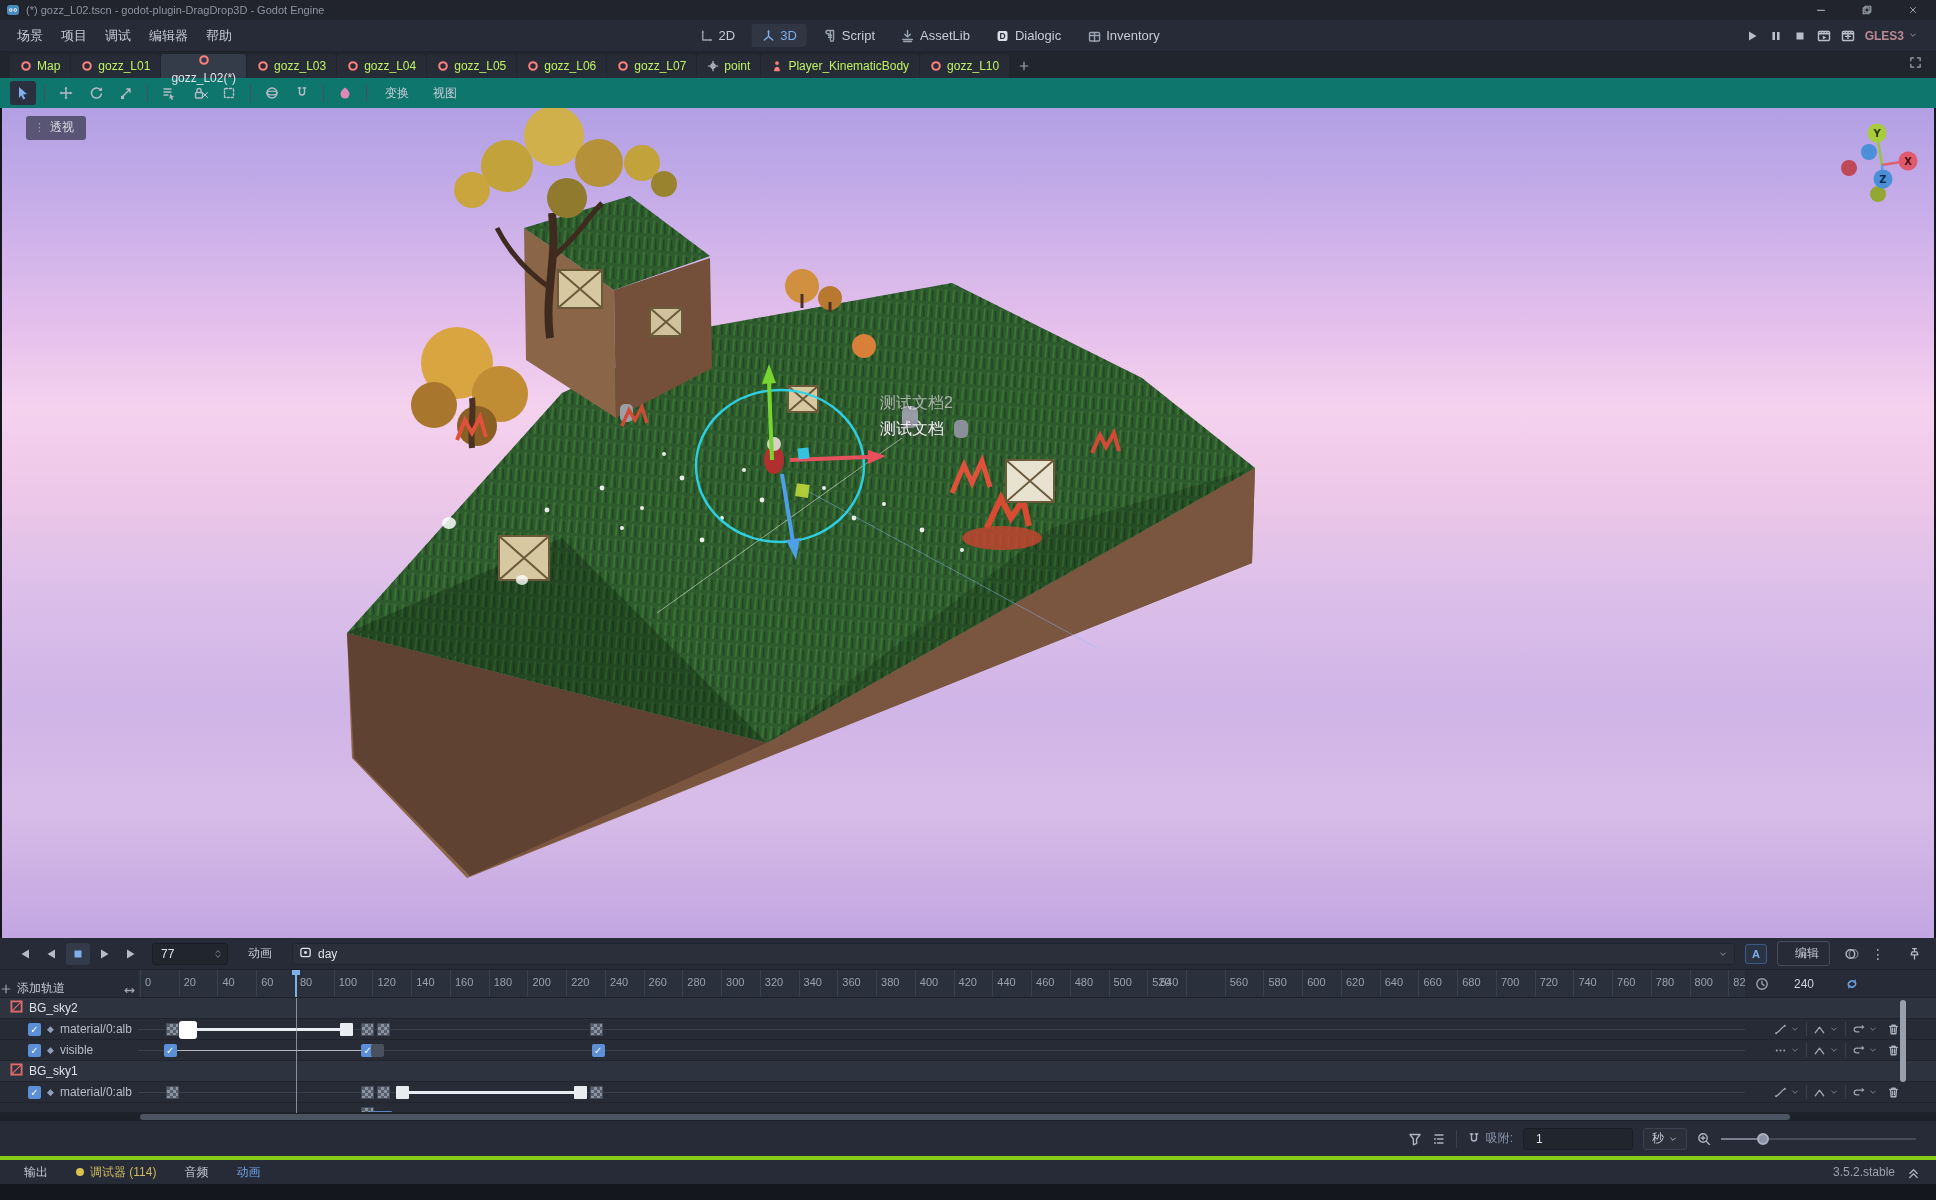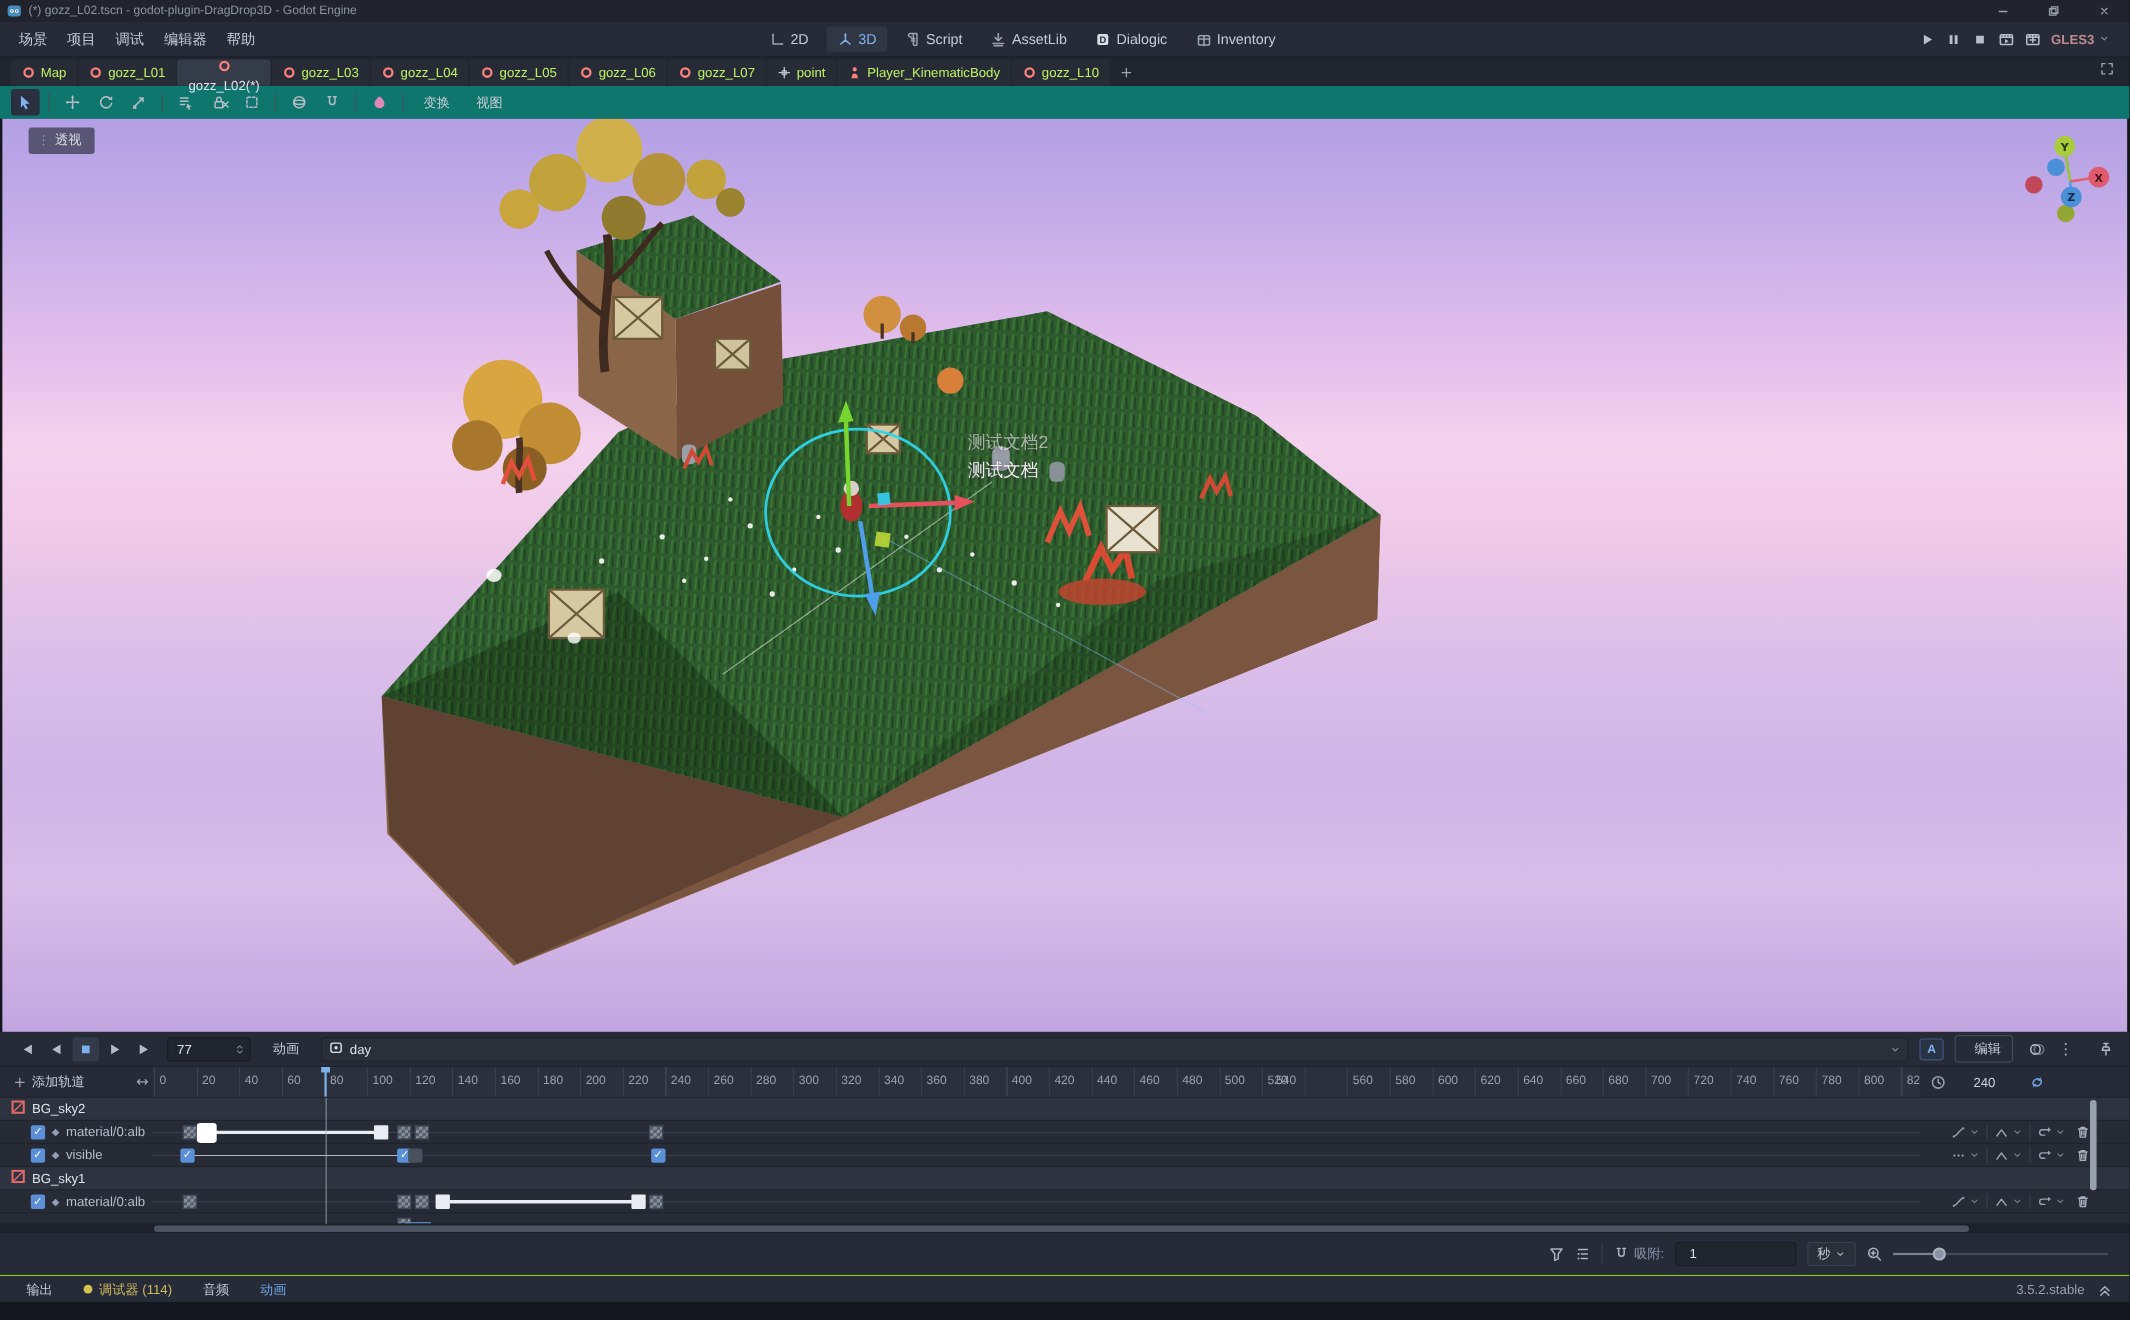--- a/index.html
+++ b/index.html
@@ -66,21 +66,21 @@
   .frame-box .spin { margin-left:auto; color:#7a8290; display:flex; }
   .txt-btn { padding:3px 10px; color:#c6cbd6; font-size:12px; border-radius:3px; }
   .txt-btn.bordered { border:1px solid #454c59; }
   .anim-combo { flex:1; height:22px; margin:0 8px; background:#2a2f3a; border:1px solid #20242c; border-radius:3px;
     display:flex; align-items:center; gap:6px; padding:0 6px; color:#dfe3ea; font-size:12px; }
   .anim-combo .chev { margin-left:auto; color:#8a93a2; display:flex; }
   .auto-a { width:22px; height:20px; display:flex; align-items:center; justify-content:center; color:#7fb0ea;
     border:1px solid #3d5a86; border-radius:3px; background:#2a3344; font-weight:bold; font-size:11px; }
 
   .timeline-row { height:28px; display:flex; align-items:stretch; border-bottom:1px solid #1e222a; position:relative; }
-  .tl-left { width:138px; display:flex; align-items:center; gap:6px; padding-left:12px; flex:0 0 auto; }
+  .tl-left { width:138px; display:flex; align-items:flex-end; gap:6px; flex:0 0 auto; }
   .addtrack { display:flex; align-items:center; gap:5px; color:#c6cbd6; font-size:12px; }
   .addtrack .icn { color:#9aa3b2; display:flex; }
   .lr-icn { color:#9aa3b2; display:flex; margin-left:auto; margin-right:2px; }
   .ruler { position:relative; width:1607px; flex:0 0 auto; overflow:hidden; background:
     repeating-linear-gradient(90deg,#39404e 0 1px,#2b313c 1px 38.74px); background-position:2px 0; }
   .ruler .tick { position:absolute; top:6px; font-size:11px; color:#99a1ae; }
   .ruler .phead { position:absolute; top:0; bottom:0; width:2px; background:#7fb0e8; }
   .ruler .phead:before { content:""; position:absolute; top:0; left:-3px; width:8px; height:5px; background:#7fb0e8; }
   .tl-right { flex:1; display:flex; align-items:center; gap:8px; padding:0 10px; }
   .tl-right .icn { color:#98a1b0; display:flex; }
@@ -113,21 +113,21 @@
   .tctrl { position:absolute; right:36px; top:0; bottom:0; display:flex; align-items:center; gap:3px; }
   .tctrl .icn { color:#9aa3b2; display:flex; }
   .tctrl .chev { color:#7a8290; display:flex; }
   .tctrl .sep { width:1px; height:14px; background:#39404d; margin:0 3px; }
   .tctrl .trash { margin-left:6px; color:#aab2c0; display:flex; }
   .tracks .phline { position:absolute; top:0; width:1px; background:rgba(160,176,200,.75); }
   .vscroll { position:absolute; right:30px; top:2px; width:6px; height:82px; background:#98a0ad; border-radius:3px; }
   .hscroll { height:8px; background:#1d2129; position:relative; }
   .hscroll .thumb { position:absolute; left:140px; width:1650px; top:1px; height:6px; background:#4c5462; border-radius:3px; }
 
-  .anim-footer { height:39px; display:flex; align-items:center; justify-content:flex-end; gap:10px; padding-right:20px; border-bottom:1px solid #84cc16; }
+  .anim-footer { height:39px; display:flex; align-items:center; justify-content:flex-end; gap:10px; padding-right:20px; border-bottom:4px solid #84cc16; }
   .foot-icn { color:#aab2c0; display:flex; }
   .foot-sep { width:1px; height:18px; background:#39404d; }
   .snap-label { display:flex; align-items:center; gap:5px; color:#8a94ad; font-size:12px; }
   .snap-input { width:110px; height:22px; background:#21252e; border:1px solid #1a1d24; border-radius:3px;
     color:#dfe3ea; font-size:12px; display:flex; align-items:center; padding-left:12px; }
   .unit-btn { height:22px; display:flex; align-items:center; gap:4px; padding:0 8px; border:1px solid #3a4150;
     border-radius:3px; color:#c6cbd6; font-size:12px; background:#2a2f3a; }
   .zoom-slider { width:195px; height:22px; display:flex; align-items:center; position:relative; }
   .zoom-slider .line { width:100%; height:2px; background:linear-gradient(90deg,#7a8292 0 42px,#454c58 42px); }
   .zoom-slider .handle { position:absolute; left:36px; width:12px; height:12px; border-radius:50%; background:#8a93a5; border:2px solid #aab2c0; }

